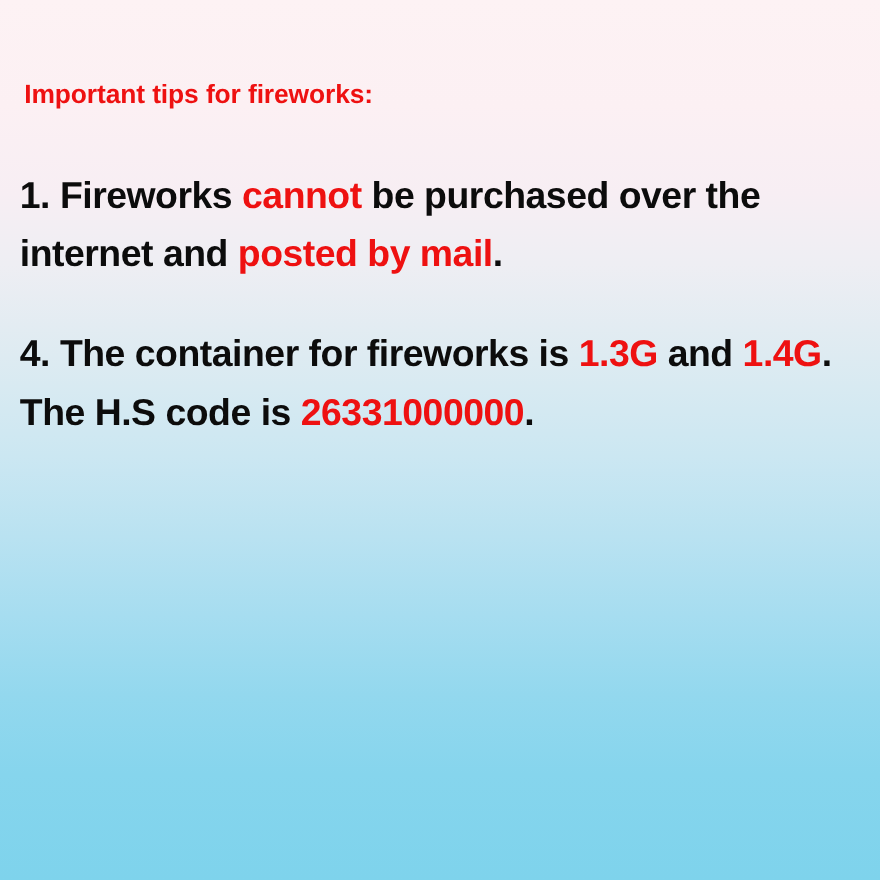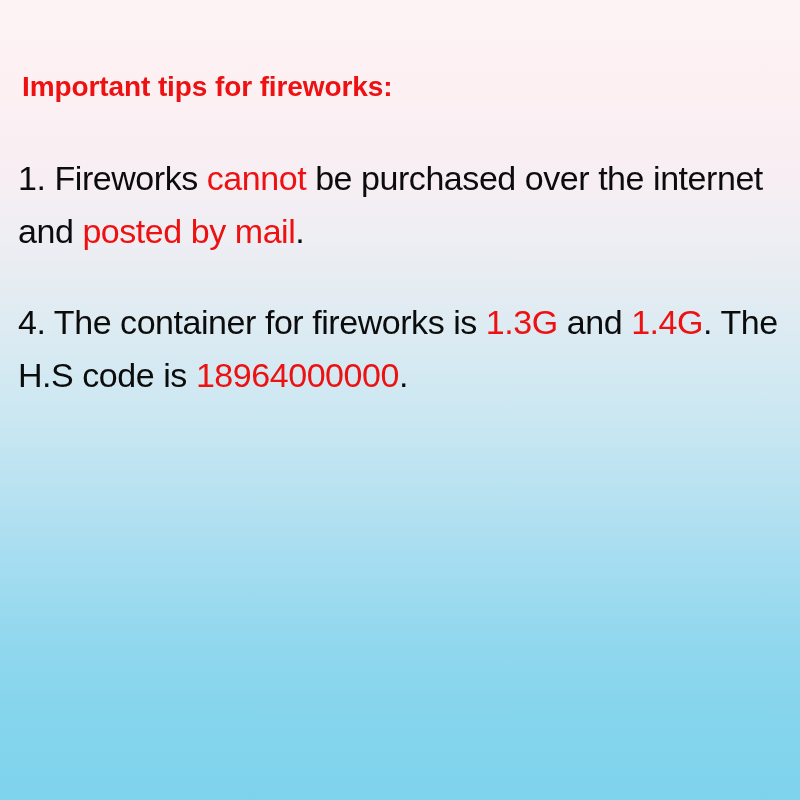--- a/index.html
+++ b/index.html
@@ -35,41 +35,41 @@
       #7ed3ec 100%
     );
     padding: 0 14px 0 18px;
     overflow: hidden;
   }
 
   .title {
     position: absolute;
     left: 22px;
     top: 70px;
-    font-size: 28px;
+    font-size: 24px;
     font-weight: bold;
     line-height: 34px;
     color: #ee1111;
     letter-spacing: -0.1px;
     white-space: nowrap;
   }
 
   .tips {
     position: absolute;
     left: 18px;
     top: 152px;
     right: 12px;
     margin: 0;
     padding: 0;
     list-style: none;
   }
 
   .tip {
     font-size: 34px;
-    font-weight: normal;
+    font-weight: bold;
     line-height: 53px;
     color: #0c0c0c;
     letter-spacing: -0.45px;
     margin: 0 0 38px 0;
   }
 
   .tip:last-child {
     margin-bottom: 0;
   }
 
@@ -84,16 +84,16 @@
 </style>
 </head>
 <body>
 
 <div id="poster">
 
   <div class="title">Important tips for fireworks:</div>
 
   <div class="tips">
       <p class="tip"><span>1.</span><span> Fireworks </span><span class="hl">cannot</span><span> be purchased over the internet and </span><span class="hl">posted by mail</span><span>.</span></p>
-      <p class="tip"><span>4.</span><span> The container for fireworks is </span><span class="hl">1.3G</span><span> and </span><span class="hl">1.4G</span><span>. The H.S code is </span><span class="hl">18964000000</span><span>.</span></p>
+      <p class="tip"><span>4.</span><span> The container for fireworks is </span><span class="hl">1.3G</span><span> and </span><span class="hl">1.4G</span><span>. The H.S code is </span><span class="hl">26331000000</span><span>.</span></p>
     </div>
 
 </div>
 
 </body></html>

